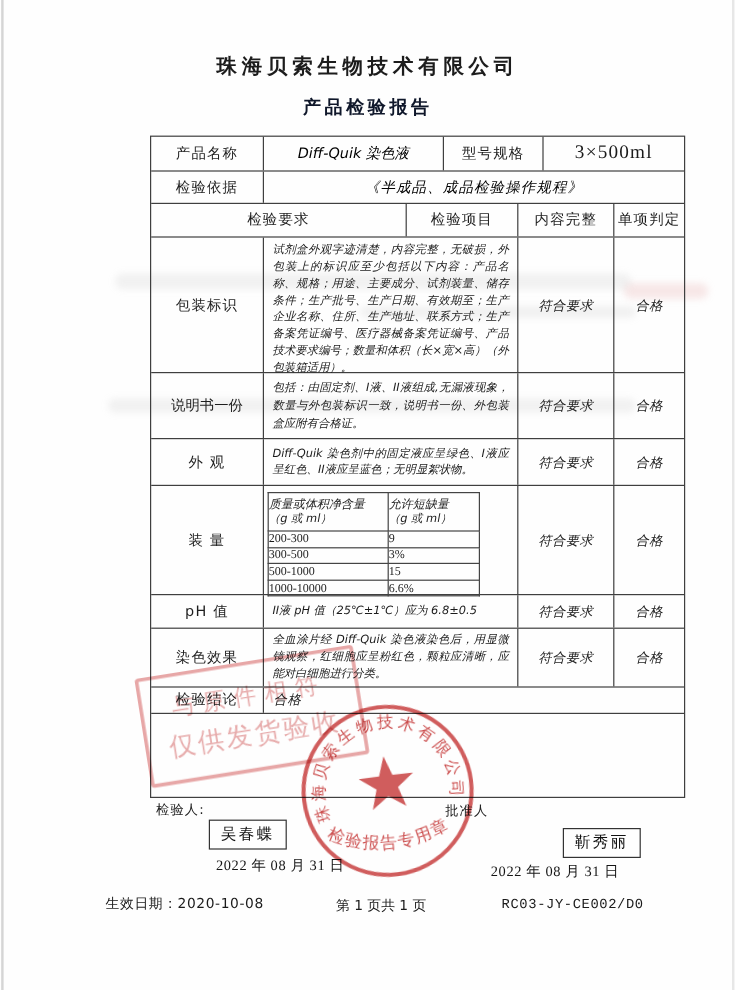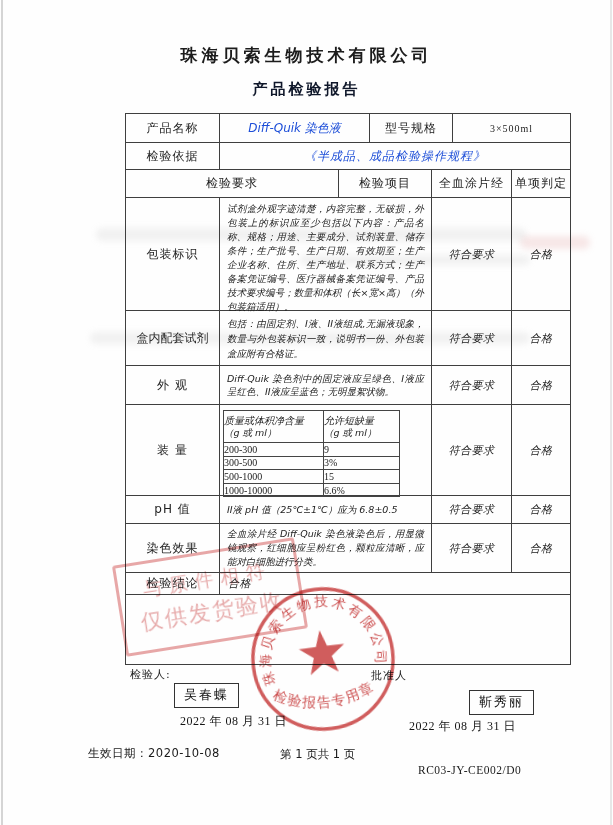--- a/index.html
+++ b/index.html
@@ -24,22 +24,22 @@
     font-size:15px;font-weight:bold;letter-spacing:3px;color:#0f172a;}
 
   .doc-table{position:absolute;left:84px;top:113px;width:446px;
     border:1.6px solid #3f3f3f;box-sizing:border-box;background:transparent;margin-left:41px;}
   .tr{display:flex;box-sizing:border-box;border-top:1.3px solid #3f3f3f;}
   .tr:first-child{border-top:none;}
   .td{box-sizing:border-box;border-left:1.3px solid #3f3f3f;position:relative;}
   .td:first-child{border-left:none;}
   .ctr{display:flex;align-items:center;justify-content:center;text-align:center;}
   .lbl{font-size:12px;color:#1e1e1e;letter-spacing:1px;}
-  .val{font-family:"Liberation Serif","DejaVu Serif",serif;font-size:10px;letter-spacing:1px;color:#1b1b1b;}
-  .kai{font-style:italic;color:#1d4ed8;}
+  .val{font-family:"Liberation Serif","DejaVu Serif",serif;font-size:16px;letter-spacing:1px;color:#1b1b1b;}
+  .kai{font-style:italic;color:#000000;}
   .req{font-size:9.5px;line-height:14px;text-align:justify;padding:4px 7px;font-style:italic;color:#1b1b1b;}
   .res{font-size:11px;font-style:italic;letter-spacing:.5px;}
 
   
   .cA1{width:93px;} .cA2{width:150px;} .cA3{width:83px;} .cA4{flex:1;}
   
   .cB1{width:93px;} .cB2{width:212px;} .cB3{width:80px;} .cB4{flex:1;}
   .cC1{width:93px;} .cC2{flex:1;}
 
   
@@ -70,21 +70,21 @@
     display:flex;flex-direction:column;align-items:center;justify-content:center;
     color:rgba(200,60,60,.42);pointer-events:none;}
   .stamp-rect .l1{font-size:19px;letter-spacing:7px;white-space:nowrap;}
   .stamp-rect .l2{font-size:22px;letter-spacing:2px;white-space:nowrap;margin-top:4px;}
   .stamp-circle{position:absolute;left:238px;top:574px;width:170px;height:170px;
     transform:rotate(-7deg);mix-blend-mode:multiply;filter:blur(.35px);pointer-events:none;}
 
   .footer{position:absolute;top:746px;left:0;width:613px;font-size:11.5px;color:#1b1b1b;}
   .footer .f-left{position:absolute;left:88px;top:0;letter-spacing:.5px;}
   .footer .f-center{position:absolute;left:280px;top:1px;}
-  .footer .f-right{position:absolute;left:418px;top:18px;font-family:Liberation Serif, serif;letter-spacing:.5px;}
+  .footer .f-right{position:absolute;left:418px;top:2px;font-family:Liberation Mono, monospace;letter-spacing:.5px;}
 </style>
 </head>
 <body>
 
 <div class="page">
 
   <div class="edge-left"></div>
   <div class="edge-right"></div>
   <div class="smudge" style="left:96px;top:228px;width:430px;height:13px;"></div>
   <div class="smudge pink" style="left:520px;top:236px;width:70px;height:13px;"></div>
@@ -105,35 +105,35 @@
 
 
     <div class="tr h-basis">
       <div class="td ctr cC1 lbl">检验依据</div>
       <div class="td ctr cC2 kai" style="font-size:12px;letter-spacing:1px;">《半成品、成品检验操作规程》</div>
     </div>
 
     <div class="tr h-head">
       <div class="td ctr cB2 lbl">检验要求</div>
       <div class="td ctr cB1 lbl">检验项目</div>
-      <div class="td ctr cB3 lbl">全血涂片经</div>
+      <div class="td ctr cB3 lbl">内容完整</div>
       <div class="td ctr cB4 lbl">单项判定</div>
     </div>
 
     <div class="tr h-r0">
       <div class="td ctr cB1 lbl">包装标识</div>
       <div class="td cB2">
           <div class="req">试剂盒外观字迹清楚，内容完整，无破损，外包装上的标识应至少包括以下内容：产品名称、规格；用途、主要成分、试剂装量、储存条件；生产批号、生产日期、有效期至；生产企业名称、住所、生产地址、联系方式；生产备案凭证编号、医疗器械备案凭证编号、产品技术要求编号；数量和体积（长×宽×高）（外包装箱适用）。</div>
         </div>
       <div class="td ctr cB3 res">符合要求</div>
       <div class="td ctr cB4 res">合格</div>
     </div>
 
     <div class="tr h-r1">
-      <div class="td ctr cB1 lbl" style="letter-spacing:0;">盒内配套试剂</div>
+      <div class="td ctr cB1 lbl" style="letter-spacing:0;">说明书一份</div>
       <div class="td ctr cB2">
           <div class="req" style="line-height:15px;">包括：由固定剂、I液、II液组成,无漏液现象，数量与外包装标识一致，说明书一份、外包装盒应附有合格证。</div>
         </div>
       <div class="td ctr cB3 res">符合要求</div>
       <div class="td ctr cB4 res">合格</div>
     </div>
 
     <div class="tr h-r2">
       <div class="td ctr cB1 lbl">外 观</div>
       <div class="td ctr cB2">

